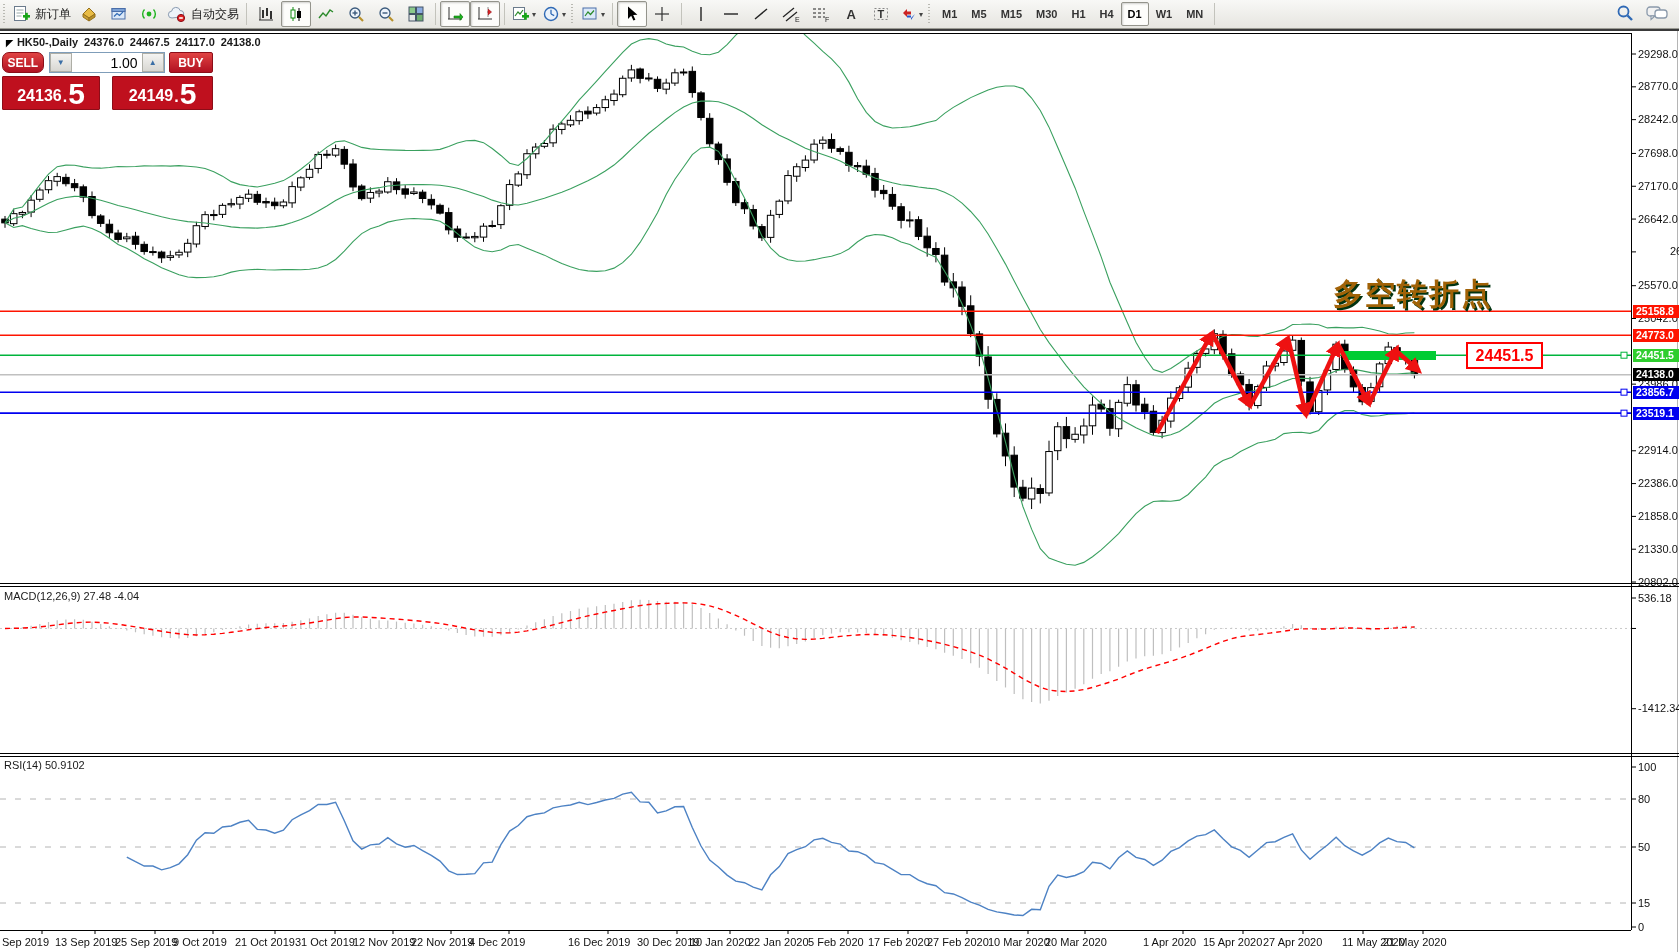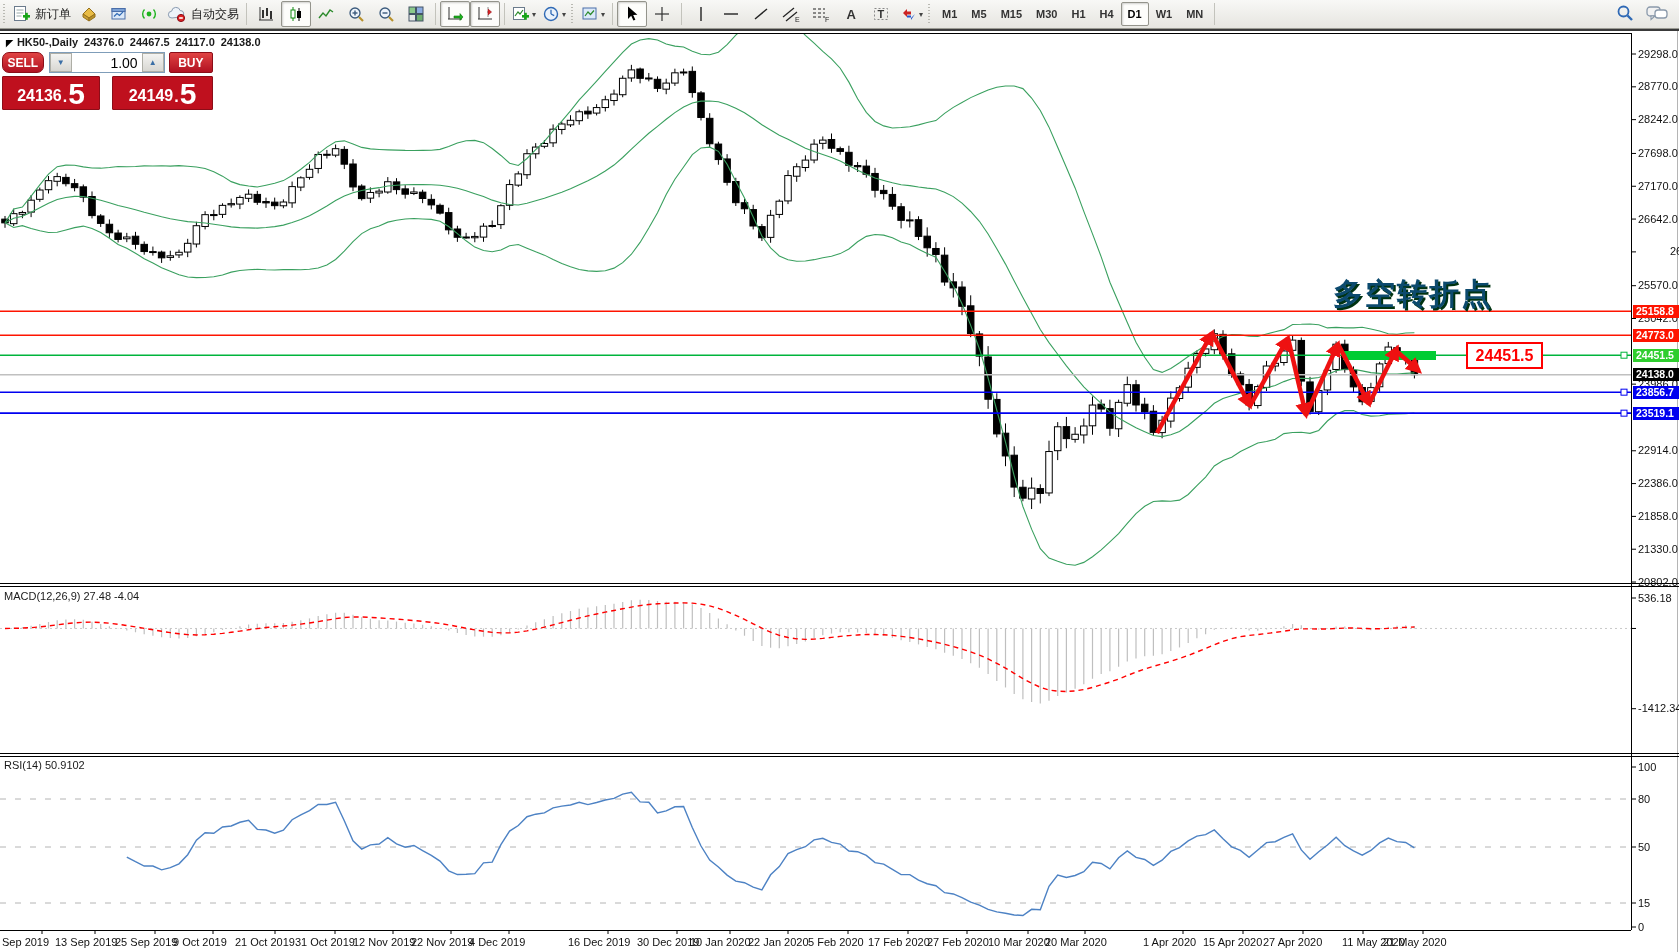--- a/index.html
+++ b/index.html
@@ -30,21 +30,21 @@
   
   #chart-title{position:absolute;left:6px;top:36px;font-size:11px;font-weight:bold;color:#1a1a1a;}
   #chart-title .tri{color:#000;font-size:9px;margin-right:4px;}
   #chart-title span{margin-right:6px;}
   .axis-label{position:absolute;font-size:11px;color:#111;white-space:nowrap;}
   .badge{position:absolute;left:1633px;width:45px;height:13px;color:#fff;font-size:10.5px;
     font-weight:bold;text-align:left;padding:0 0 0 3px;line-height:13px;}
   .date-label{position:absolute;top:936px;font-size:11px;color:#111;white-space:nowrap;}
   .ind-label{position:absolute;font-size:11px;color:#1a1a1a;}
   #turning-text{position:absolute;left:1333px;top:274px;font-size:30px;font-weight:bold;
-    color:#0c4a6e;text-shadow:2px 2px 0 #003311;letter-spacing:2px;white-space:nowrap;}
+    color:#a16207;text-shadow:2px 2px 0 #003311;letter-spacing:2px;white-space:nowrap;}
   #price-flag{position:absolute;left:1466px;top:342px;width:73px;height:23px;background:#fff;
     border:2px solid #ff0000;color:#ff0000;font-size:16px;font-weight:bold;text-align:center;line-height:23px;}
   
   #trade-panel{position:absolute;left:2px;top:52px;width:211px;}
   #tp-row1{display:flex;height:21px;}
   .tp-btn{background:linear-gradient(#e04343,#b11121);border:1px solid #8c0d18;color:#fff;
     font-size:12px;font-weight:bold;display:flex;align-items:center;justify-content:center;border-radius:2px;}
   #sell-btn{width:44px;border-radius:7px;}
   #buy-btn{width:47px;margin-left:4px;}
   #vol-box{display:flex;margin-left:5px;border:1px solid #7f9db9;background:#fff;height:19px;}

